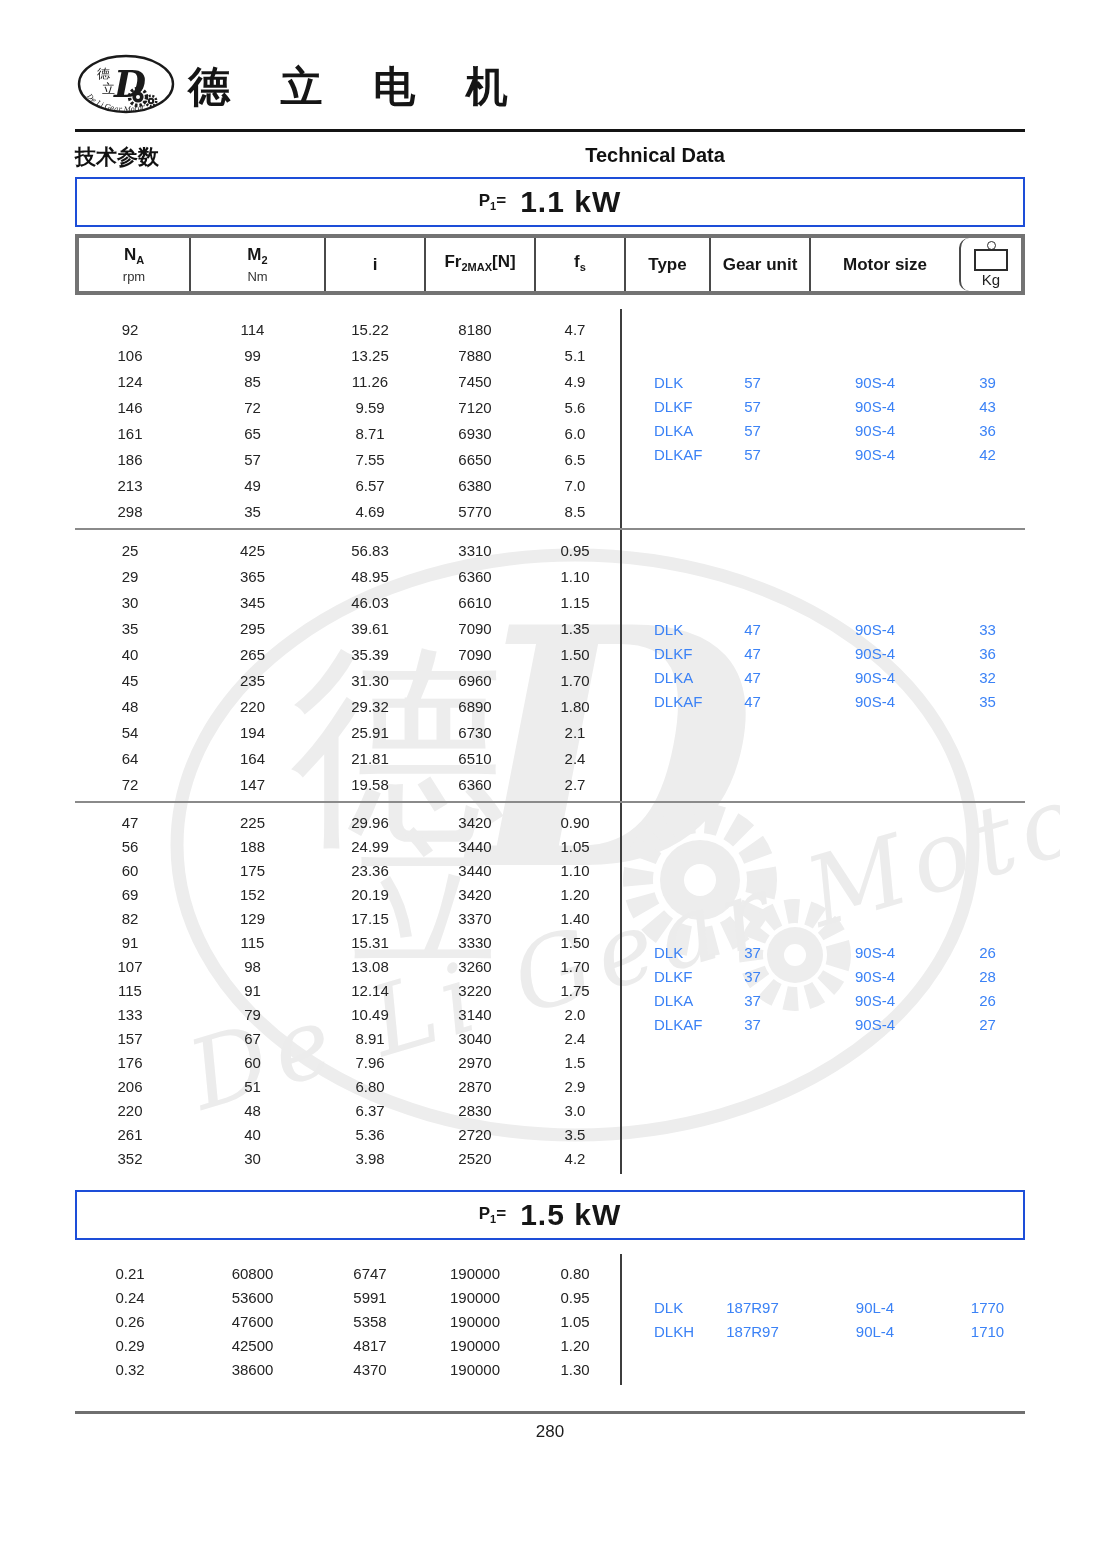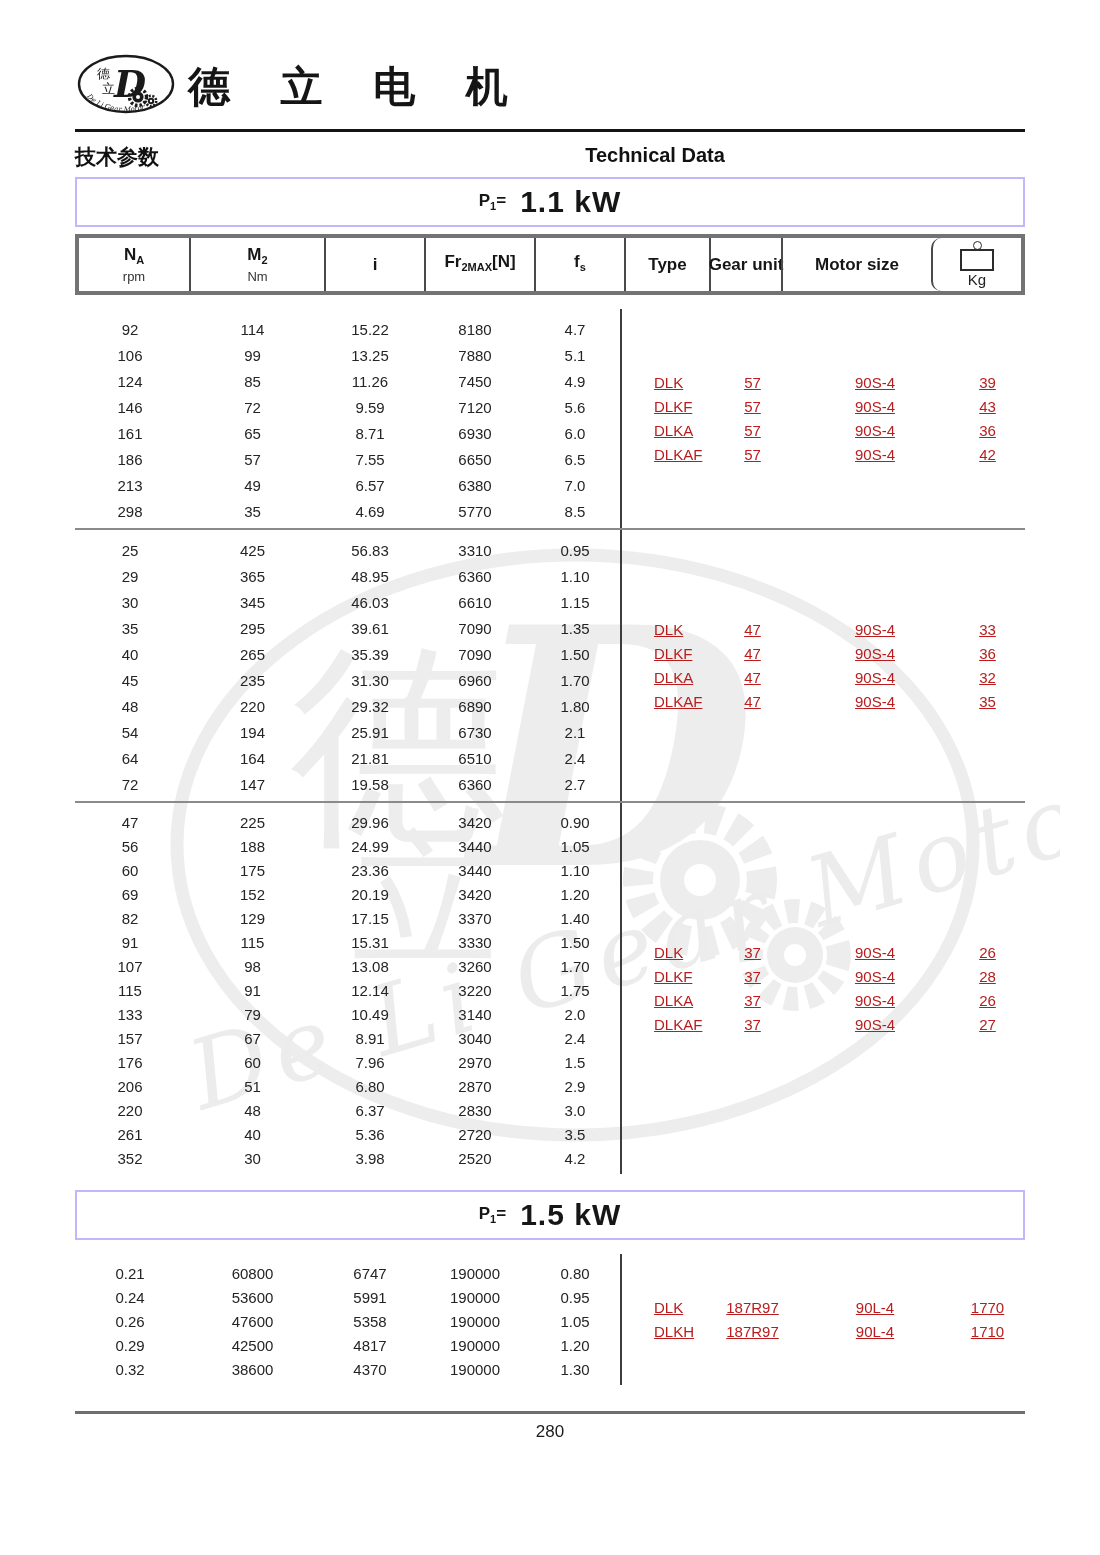--- a/index.html
+++ b/index.html
@@ -21,62 +21,62 @@
   }
   .top-rule{position:absolute;left:75px;top:129px;width:950px;height:3px;background:#141414;z-index:2;}
   .headings{position:absolute;left:75px;top:143px;width:950px;height:30px;z-index:2;}
   .heading-cn{position:absolute;left:0;top:0;font-size:21px;font-weight:bold;color:#111;}
   .heading-en{position:absolute;left:580px;top:1px;transform:translateX(-50%);font-size:20px;font-weight:bold;color:#111;white-space:nowrap;}
 
   
   .content{position:absolute;left:75px;top:177px;width:950px;z-index:1;}
 
   .pbox{
-    height:46px;border:2px solid #c4b5fd;background:transparent;
+    height:46px;border:2px solid #1d4ed8;background:transparent;
     display:flex;align-items:center;justify-content:center;
   }
   .p-pre{font-size:17px;font-weight:bold;color:#161616;}
   .p-pre sub{font-size:11px;font-weight:bold;}
   .p-big{font-size:30px;font-weight:bold;color:#161616;margin-left:14px;letter-spacing:1px;}
 
   
   .thead{
     margin-top:7px;height:53px;border:4px solid #737373;
     display:flex;align-items:stretch;
   }
   .th{
     display:flex;flex-direction:column;align-items:center;justify-content:center;
     box-sizing:border-box;
   }
   .th + .th{border-left:2px solid #4a4a4a;}
   .th-main{font-size:17px;font-weight:bold;color:#161616;line-height:19px;white-space:nowrap;}
   .th-main sub{font-size:11px;font-weight:bold;}
   .th-unit{font-size:13px;color:#333;line-height:14px;}
   .w-na{width:110px;}.w-m2{width:135px;}.w-i{width:100px;}.w-fr{width:110px;}
-  .w-fs{width:90px;}.w-type{width:85px;}.w-gear{width:72px;}.w-motor{width:150px;}.w-kg{width:75px;flex:1;border-radius:10px;}
+  .w-fs{width:90px;}.w-type{width:85px;}.w-gear{width:100px;}.w-motor{width:150px;}.w-kg{width:75px;flex:1;border-radius:10px;}
   .kg-icon{display:flex;flex-direction:column;align-items:center;margin-bottom:1px;}
   .kg-knob{width:7px;height:7px;border:1.5px solid #2c2c2c;border-radius:50%;background:#fff;}
   .kg-block{width:30px;height:18px;border:2px solid #2c2c2c;background:#fff;margin-top:-1px;}
   .kg-label{font-size:15px;color:#222;line-height:16px;}
 
   
   .sections{margin-top:14px;}
   .sections section.sec{position:relative;padding:7px 0 4px 0;}
   #sections-1 section.sec + section.sec{border-top:2px solid #8a8a8a;}
   .row{display:flex;height:26px;align-items:center;}
   #sections-1 section:nth-of-type(3) .row, #sections-2 .row{height:24px;}
   .c{font-size:15px;color:#242424;text-align:center;}
   .c-na{width:110px;}.c-m2{width:135px;}.c-i{width:100px;}.c-fr{width:110px;}.c-fs{width:90px;}
   .types{
     position:absolute;left:545px;top:0;bottom:0;width:403px;
     display:flex;flex-direction:column;justify-content:center;
     border-left:2px solid #3d3d3d;
   }
   .trow{display:flex;height:24px;align-items:center;}
-  .t{font-size:15px;color:#b91c1c;text-align:center;text-decoration:underline;}
+  .t{font-size:15px;color:#3b82f6;text-align:center;}
   .t-type{width:83px;text-align:left;padding-left:32px;box-sizing:content-box;width:51px;}
   .t-gear{width:95px;}
   .t-motor{width:150px;}
   .t-kg{width:75px;flex:1;}
 
   #pbox2{margin-top:16px;}
   #sections-2{margin-top:14px;}
 
   .footer-rule{margin-top:26px;height:3px;background:#6f6f6f;}
   .page-number{margin-top:8px;text-align:center;font-size:17px;color:#1c1c1c;}

